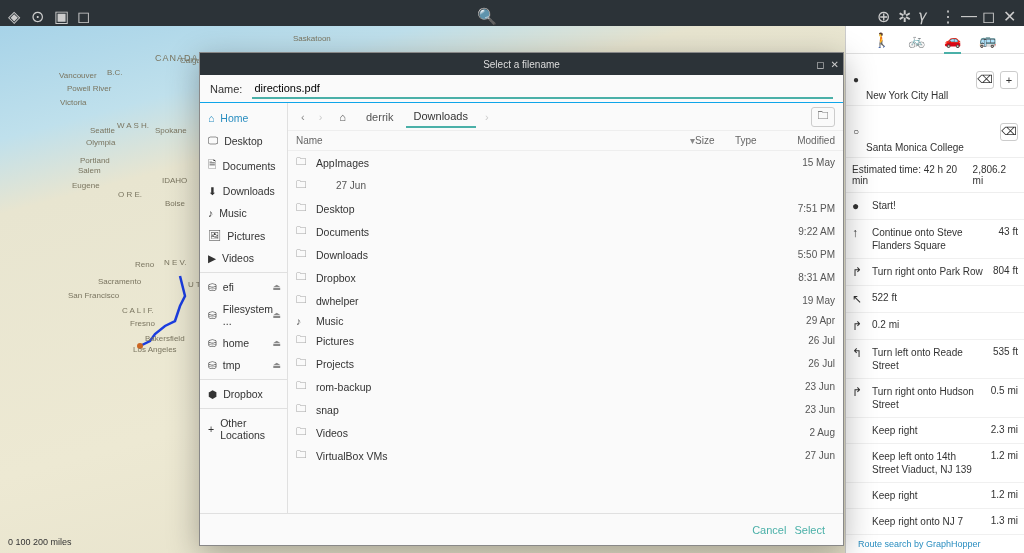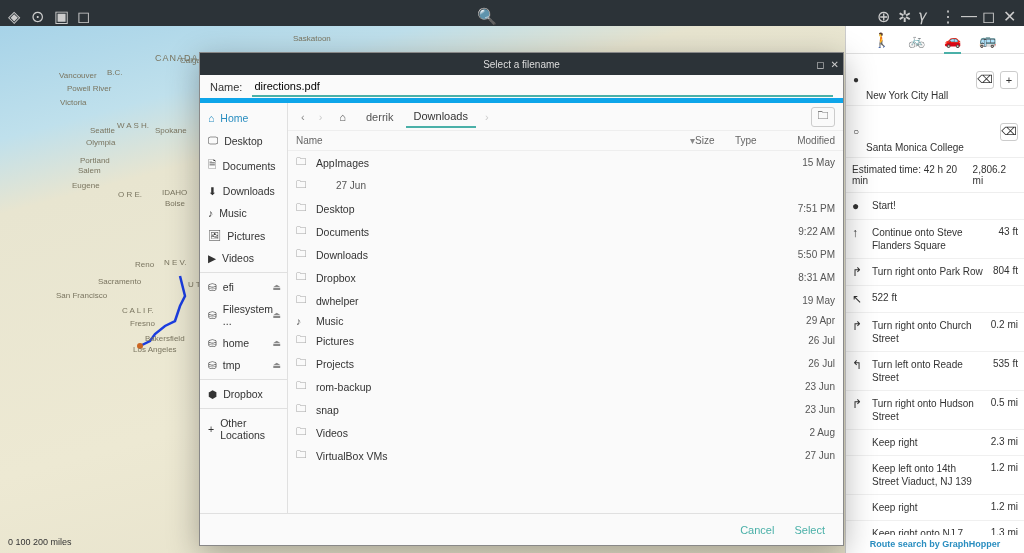--- a/index.html
+++ b/index.html
@@ -24,28 +24,28 @@
 .locrow { display: flex; align-items: center; padding: 4px 6px; border-bottom: 1px solid #eee; gap: 6px; }
 .locrow .dot { width: 8px; text-align: center; }
 .locrow .txt { flex: 1; font-size: 10px; margin-top: 32px; }
 .locrow .btn { width: 18px; height: 18px; border: 1px solid #ccc; border-radius: 3px; display: flex; align-items: center; justify-content: center; font-size: 11px; cursor: pointer; }
 .est { padding: 6px; border-bottom: 1px solid #eee; display: flex; justify-content: space-between; font-size: 10px; }
 .steps { flex: 1; overflow-y: auto; }
 .step { display: flex; padding: 6px; border-bottom: 1px solid #f0f0f0; gap: 6px; align-items: flex-start; }
 .step .ico { width: 14px; flex-shrink: 0; font-size: 12px; color: #333; }
 .step .txt { flex: 1; font-size: 10px; line-height: 1.3; }
 .step .dist { font-size: 10px; color: #333; white-space: nowrap; }
-.footer { padding: 4px 20px; text-align: center; font-size: 9px; font-weight: bold; }
+.footer { padding: 4px 12px; text-align: left; font-size: 9px; }
 .footer a { color: #2a8ec0; }
 
 
 .dlg { position: absolute; left: 199px; top: 52px; width: 645px; height: 494px; background: #fafafa; border: 1px solid #888; box-shadow: 0 8px 30px rgba(0,0,0,0.3); display: flex; flex-direction: column; }
 .dlg .titlebar { height: 22px; background: #2c3338; color: #ddd; font-size: 10px; display: flex; align-items: center; justify-content: center; position: relative; }
 .dlg .titlebar .wb { position: absolute; right: 4px; display: flex; gap: 6px; color: #ccc; font-size: 10px; }
-.dlg .namerow { height: 28px; display: flex; align-items: center; padding: 0 10px; gap: 10px; border-bottom: 5px solid #0ea5e9; }
+.dlg .namerow { height: 28px; display: flex; align-items: center; padding: 0 10px; gap: 10px; border-bottom: 1px solid #0ea5e9; }
 .dlg .namerow label { font-size: 11px; color: #333; }
 .dlg .namerow input { flex: 1; border: none; border-bottom: 2px solid #4ab0a8; padding: 3px 2px; font-size: 11px; background: transparent; outline: none; }
 .dlg .body { flex: 1; display: flex; }
 .sidebar { width: 88px; border-right: 1px solid #e0e0e0; background: #fafafa; padding: 4px 0; }
 .sb-item { display: flex; align-items: center; gap: 6px; padding: 5px 8px; font-size: 10.5px; color: #333; cursor: pointer; position: relative; }
 .sb-item.active { color: #2a8ec0; }
 .sb-item .ej { position: absolute; right: 6px; color: #888; font-size: 9px; }
 .sb-sep { height: 1px; background: #e0e0e0; margin: 3px 0; }
 .files { flex: 1; display: flex; flex-direction: column; }
 .crumb { height: 28px; display: flex; align-items: center; padding: 0 8px; gap: 4px; font-size: 11px; border-bottom: 1px solid #eee; }
@@ -57,21 +57,21 @@
 .fhead { display: flex; padding: 4px 8px; font-size: 10px; color: #666; border-bottom: 1px solid #eee; }
 .fhead .nm { flex: 1; }
 .fhead .sz { width: 40px; }
 .fhead .tp { width: 50px; }
 .fhead .md { width: 50px; text-align: right; }
 .flist { flex: 1; overflow-y: auto; padding: 0 8px; }
 .frow { display: flex; align-items: center; padding: 2.5px 0; font-size: 10.5px; color: #333; cursor: pointer; }
 .frow .fi { width: 14px; margin-right: 6px; color: #555; }
 .frow .nm { flex: 1; }
 .frow .md { width: 50px; text-align: right; color: #555; font-size: 10px; }
-.dlg .btns { height: 32px; border-top: 1px solid #e0e0e0; display: flex; justify-content: flex-end; align-items: center; gap: 20px; padding: 0 18px; }
+.dlg .btns { height: 32px; border-top: 1px solid #e0e0e0; display: flex; justify-content: flex-end; align-items: center; gap: 8px; padding: 0 18px; }
 .dlg .btns .b { font-size: 11px; color: #4ab0a8; cursor: pointer; }
 
 
 .maplabel { position: absolute; font-size: 8px; color: #7a7560; font-weight: 500; }
 .route { position: absolute; }
 </style>
 </head>
 <body>
 
 <div class="topbar">
@@ -108,27 +108,27 @@
       <div class="maplabel" style="left: 155px; top: 27px; font-size: 9px; letter-spacing: 1px;">CANADA</div>
       <div class="maplabel" style="left: 67px; top: 58px;">Powell River</div>
       <div class="maplabel" style="left: 60px; top: 72px;">Victoria</div>
       <div class="maplabel" style="left: 90px; top: 100px;">Seattle</div>
       <div class="maplabel" style="left: 86px; top: 112px;">Olympia</div>
       <div class="maplabel" style="left: 117px; top: 95px;">W A S H.</div>
       <div class="maplabel" style="left: 155px; top: 100px;">Spokane</div>
       <div class="maplabel" style="left: 80px; top: 130px;">Portland</div>
       <div class="maplabel" style="left: 78px; top: 140px;">Salem</div>
       <div class="maplabel" style="left: 118px; top: 164px; text-align: right;">O R E.</div>
-      <div class="maplabel" style="left: 162px; top: 150px; margin-top: 12px;">IDAHO</div>
+      <div class="maplabel" style="left: 162px; top: 150px;">IDAHO</div>
       <div class="maplabel" style="left: 165px; top: 173px;">Boise</div>
       <div class="maplabel" style="left: 72px; top: 155px;">Eugene</div>
       <div class="maplabel" style="left: 98px; top: 251px;">Sacramento</div>
       <div class="maplabel" style="left: 135px; top: 234px;">Reno</div>
       <div class="maplabel" style="left: 164px; top: 232px;">N E V.</div>
-      <div class="maplabel" style="left: 56px; top: 265px;">San Francisco</div>
+      <div class="maplabel" style="left: 68px; top: 265px;">San Francisco</div>
       <div class="maplabel" style="left: 122px; top: 280px;">C A L I F.</div>
       <div class="maplabel" style="left: 130px; top: 293px;">Fresno</div>
       <div class="maplabel" style="left: 145px; top: 308px;">Bakersfield</div>
       <div class="maplabel" style="left: 133px; top: 319px;">Los Angeles</div>
       <div class="maplabel" style="left: 107px; top: 42px;">B.C.</div>
       <div class="maplabel" style="left: 188px; top: 254px;">U T.</div>
     </div>
   <div class="scale">0    100    200 miles</div>
 </div>
 
@@ -169,21 +169,20 @@
         <span class="ico">↱</span>
         <span class="txt">Turn right onto Park Row</span>
         <span class="dist">804 ft</span>
       </div>
       <div class="step">
         <span class="ico">↖</span>
         <span class="dist">522 ft</span>
       </div>
       <div class="step">
         <span class="ico">↱</span>
-        <span class="txt">Turn right onto Church Street</span>
         <span class="dist">0.2 mi</span>
       </div>
       <div class="step">
         <span class="ico">↰</span>
         <span class="txt">Turn left onto Reade Street</span>
         <span class="dist">535 ft</span>
       </div>
       <div class="step">
         <span class="ico">↱</span>
         <span class="txt">Turn right onto Hudson Street</span>

